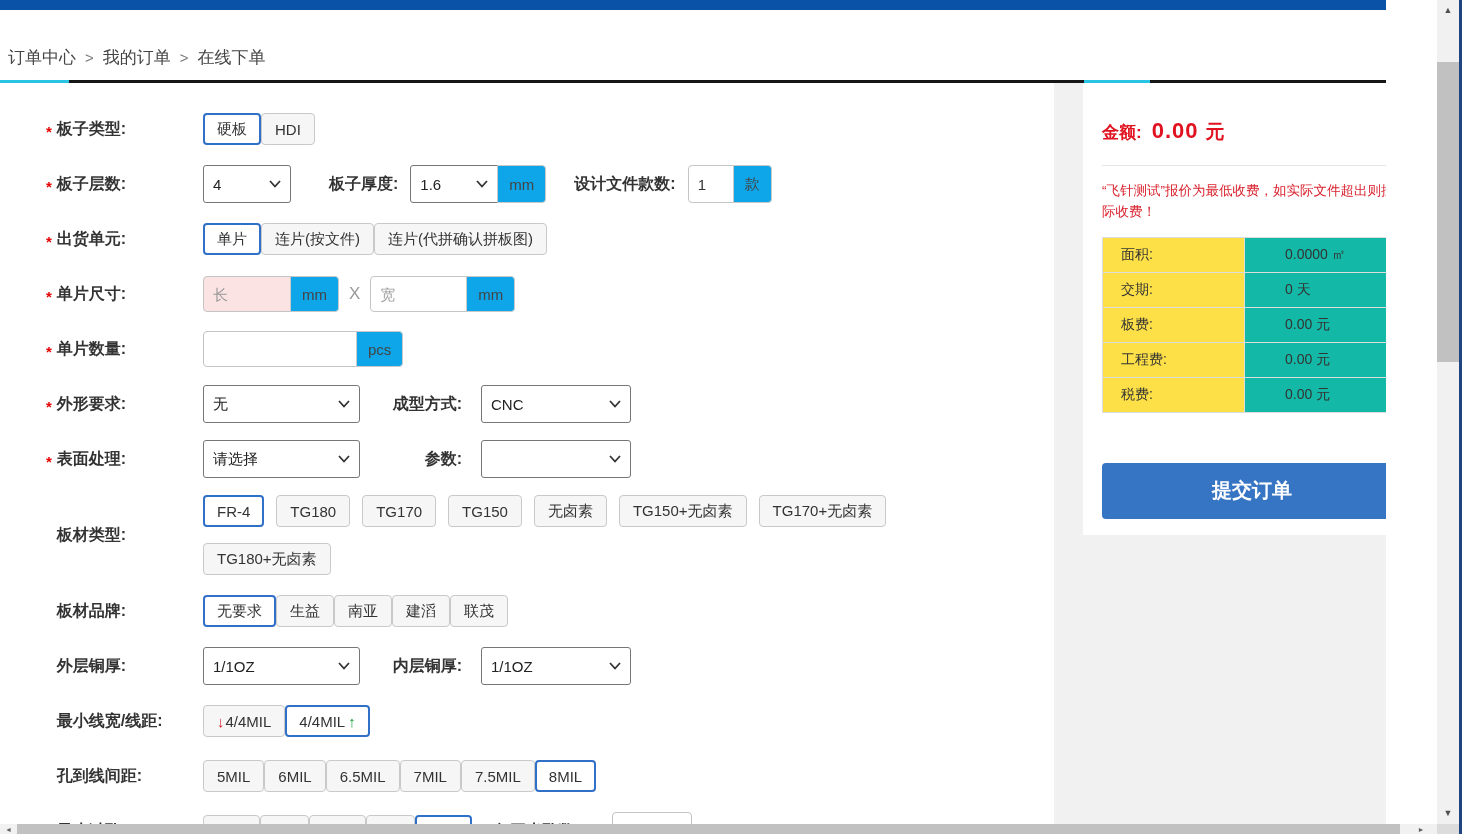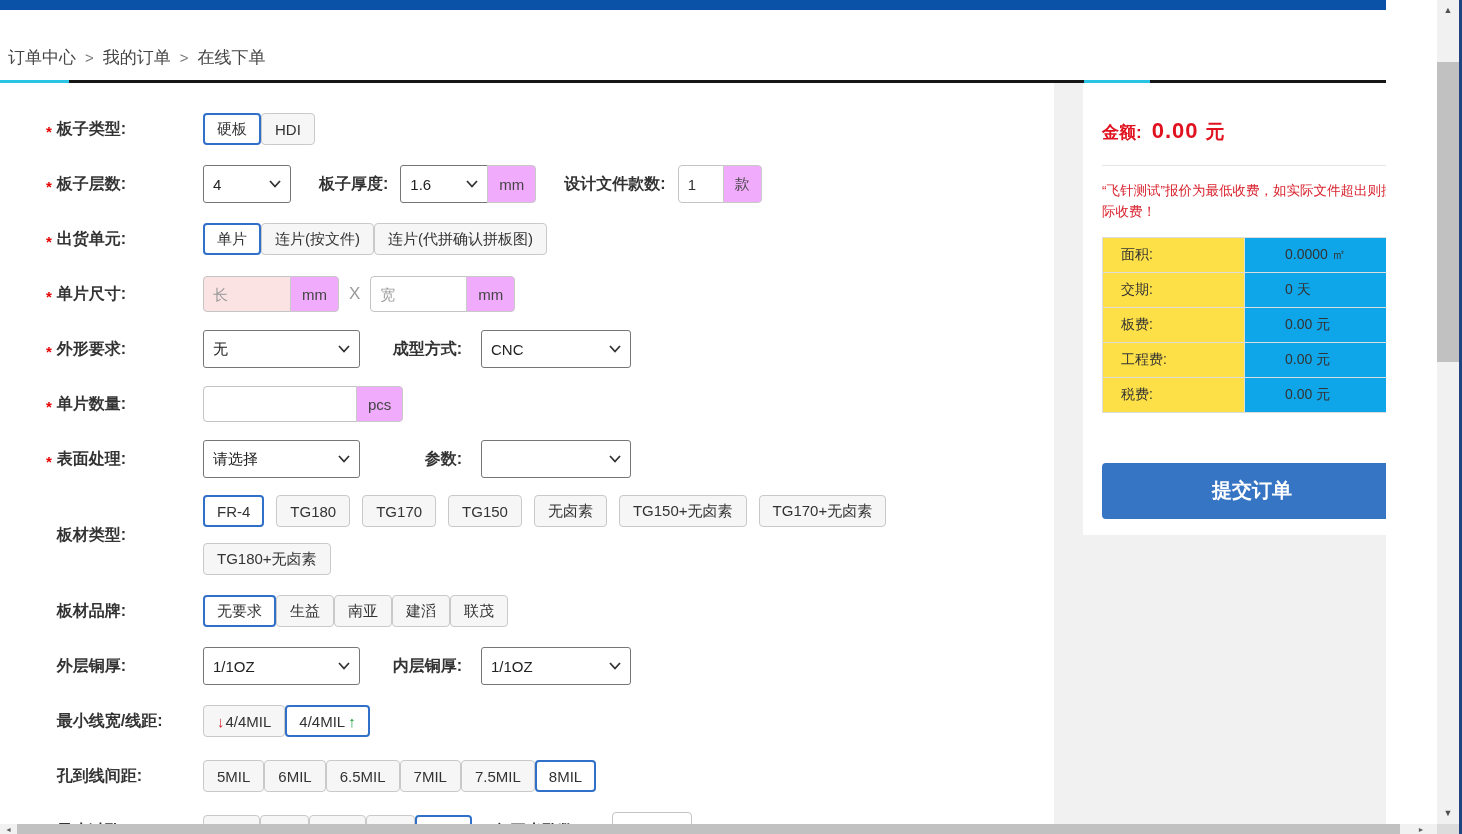--- a/index.html
+++ b/index.html
@@ -41,35 +41,35 @@
 
   .select { display:flex; align-items:center; justify-content:space-between; height:38px; border:1px solid #767676; border-radius:3px; background:#fff; padding:0 9px 0 9px; font-size:15px; color:#222; cursor:pointer; }
   .w157 { width:157px; } .w150 { width:150px; } .w88 { width:88px; }
   .chev { flex-shrink:0; margin-left:6px; }
 
   .tinput { height:36px; border:1px solid #c4c4c4; border-radius:4px; padding:0 9px; font-size:15px; color:#333; font-family:inherit; outline:none; background:#fff; }
   .tinput.grouped { border-radius:4px 0 0 4px; }
   .tinput.h38 { height:38px; }
   .tinput.pink { background:#fbe3e3; }
   .tinput::placeholder { color:#9a9a9a; }
-  .addon { height:36px; display:inline-flex; align-items:center; padding:0 11px; background:#f0abfc; border:1px solid #c9c9c9; border-radius:0 4px 4px 0; margin-left:-1px; font-size:15px; color:#444; }
+  .addon { height:36px; display:inline-flex; align-items:center; padding:0 11px; background:#0ea5e9; border:1px solid #c9c9c9; border-radius:0 4px 4px 0; margin-left:-1px; font-size:15px; color:#444; }
   .addon.h38 { height:38px; }
   .xsep { color:#999; font-size:17px; margin:0 10px; }
 
   
   .card { width:349px; height:452px; background:#fff; padding:35px 17px 0 19px; }
   .amount-line { display:flex; align-items:baseline; border-bottom:1px solid #e6e6e6; padding-bottom:20px; color:#e11220; }
   .amount-label { font-size:17px; font-weight:bold; }
   .amount-value { font-size:22px; font-weight:bold; margin-left:10px; letter-spacing:1px; }
   .amount-unit { font-size:19px; font-weight:bold; margin-left:7px; }
   .notice { margin-top:15px; font-size:13.5px; line-height:1.55; color:#d9232e; }
   .sum-table { margin-top:14px; width:313px; border-collapse:collapse; font-size:14px; color:#333; }
   .sum-table td { border:1px solid #ddd; height:35px; padding-left:18px; }
   .sum-table td.k { background:#fde047; width:142px; }
-  .sum-table td.v { background:#0ea5e9;padding-left:40px; }
+  .sum-table td.v { background:#14b8a6;padding-left:40px; }
   .submit-btn { display:block; margin-top:50px; width:300px; height:56px; background:#3674c4; color:#fff; font-size:20px; font-weight:bold; border:none; border-radius:4px; cursor:pointer; font-family:inherit; }
 
   
   .vscroll { position:absolute; top:0; right:3px; width:22px; height:834px; background:#f1f1f1; }
   .vs-up { position:absolute; top:0; left:0; width:22px; height:20px; display:flex; align-items:center; justify-content:center; font-size:9px; color:#505050; cursor:pointer; }
   .vs-thumb { position:absolute; top:62px; left:0; width:22px; height:300px; background:#c1c1c1; cursor:pointer; }
   .vs-down { position:absolute; bottom:12px; left:0; width:22px; height:18px; display:flex; align-items:center; justify-content:center; font-size:9px; color:#505050; cursor:pointer; }
   .vs-corner { position:absolute; bottom:0; left:0; width:22px; height:10px; background:#dcdcdc; }
   .hscroll { position:absolute; bottom:0; left:0; width:1437px; height:10px; background:#f1f1f1; overflow:hidden; }
   .hs-left { position:absolute; left:0; top:0; width:17px; height:10px; display:flex; align-items:center; justify-content:center; font-size:7px; color:#606060; cursor:pointer; }
@@ -111,21 +111,21 @@
 
         <div class="row">
           <div class="row-label"><span class="req">*</span><span>板子层数:</span></div>
           <div class="controls">
             <div class="select w88">
               <span>4</span>
               <svg class="chev" width="12" height="8" viewBox="0 0 12 8">
                   <path d="M1 1 L6 6.5 L11 1" fill="none" stroke="#333" stroke-width="1.8"></path>
                 </svg>
             </div>
-            <span class="row-label2" style="width:auto; margin-left:28px; margin-right:12px;">板子厚度:</span>
+            <span class="row-label2" style="width:auto; margin-left:38px; margin-right:12px;">板子厚度:</span>
             <div class="select w88" style="border-radius:3px 0 0 3px;">
               <span>1.6</span>
               <svg class="chev" width="12" height="8" viewBox="0 0 12 8">
                   <path d="M1 1 L6 6.5 L11 1" fill="none" stroke="#333" stroke-width="1.8"></path>
                 </svg>
             </div>
             <span class="addon h38">mm</span>
             <span class="row-label2" style="width:auto; margin-left:28px; margin-right:12px;">设计文件款数:</span>
             <input class="tinput grouped h38" style="width: 46px;" value="1">
             <span class="addon h38">款</span>
@@ -146,43 +146,43 @@
           <div class="controls">
             <input class="tinput grouped pink" style="width: 88px;" placeholder="长">
             <span class="addon">mm</span>
             <span class="xsep">X</span>
             <input class="tinput grouped" style="width: 97px;" placeholder="宽">
             <span class="addon">mm</span>
           </div>
         </div>
 
         <div class="row">
+          <div class="row-label"><span class="req">*</span><span>单片数量:</span></div>
+          <div class="controls">
+            <input class="tinput grouped" style="width: 154px;" value="">
+            <span class="addon">pcs</span>
+          </div>
+        </div>
+
+        <div class="row">
           <div class="row-label"><span class="req">*</span><span>外形要求:</span></div>
           <div class="controls">
             <div class="select w157">
               <span>无</span>
               <svg class="chev" width="12" height="8" viewBox="0 0 12 8">
                   <path d="M1 1 L6 6.5 L11 1" fill="none" stroke="#333" stroke-width="1.8"></path>
                 </svg>
             </div>
             <span class="row-label2">成型方式:</span>
             <div class="select w150">
               <span>CNC</span>
               <svg class="chev" width="12" height="8" viewBox="0 0 12 8">
                   <path d="M1 1 L6 6.5 L11 1" fill="none" stroke="#333" stroke-width="1.8"></path>
                 </svg>
             </div>
-          </div>
-        </div>
-
-        <div class="row">
-          <div class="row-label"><span class="req">*</span><span>单片数量:</span></div>
-          <div class="controls">
-            <input class="tinput grouped" style="width: 154px;" value="">
-            <span class="addon">pcs</span>
           </div>
         </div>
 
         <div class="row">
           <div class="row-label"><span class="req">*</span><span>表面处理:</span></div>
           <div class="controls">
             <div class="select w157">
               <span>请选择</span>
               <svg class="chev" width="12" height="8" viewBox="0 0 12 8">
                   <path d="M1 1 L6 6.5 L11 1" fill="none" stroke="#333" stroke-width="1.8"></path>

